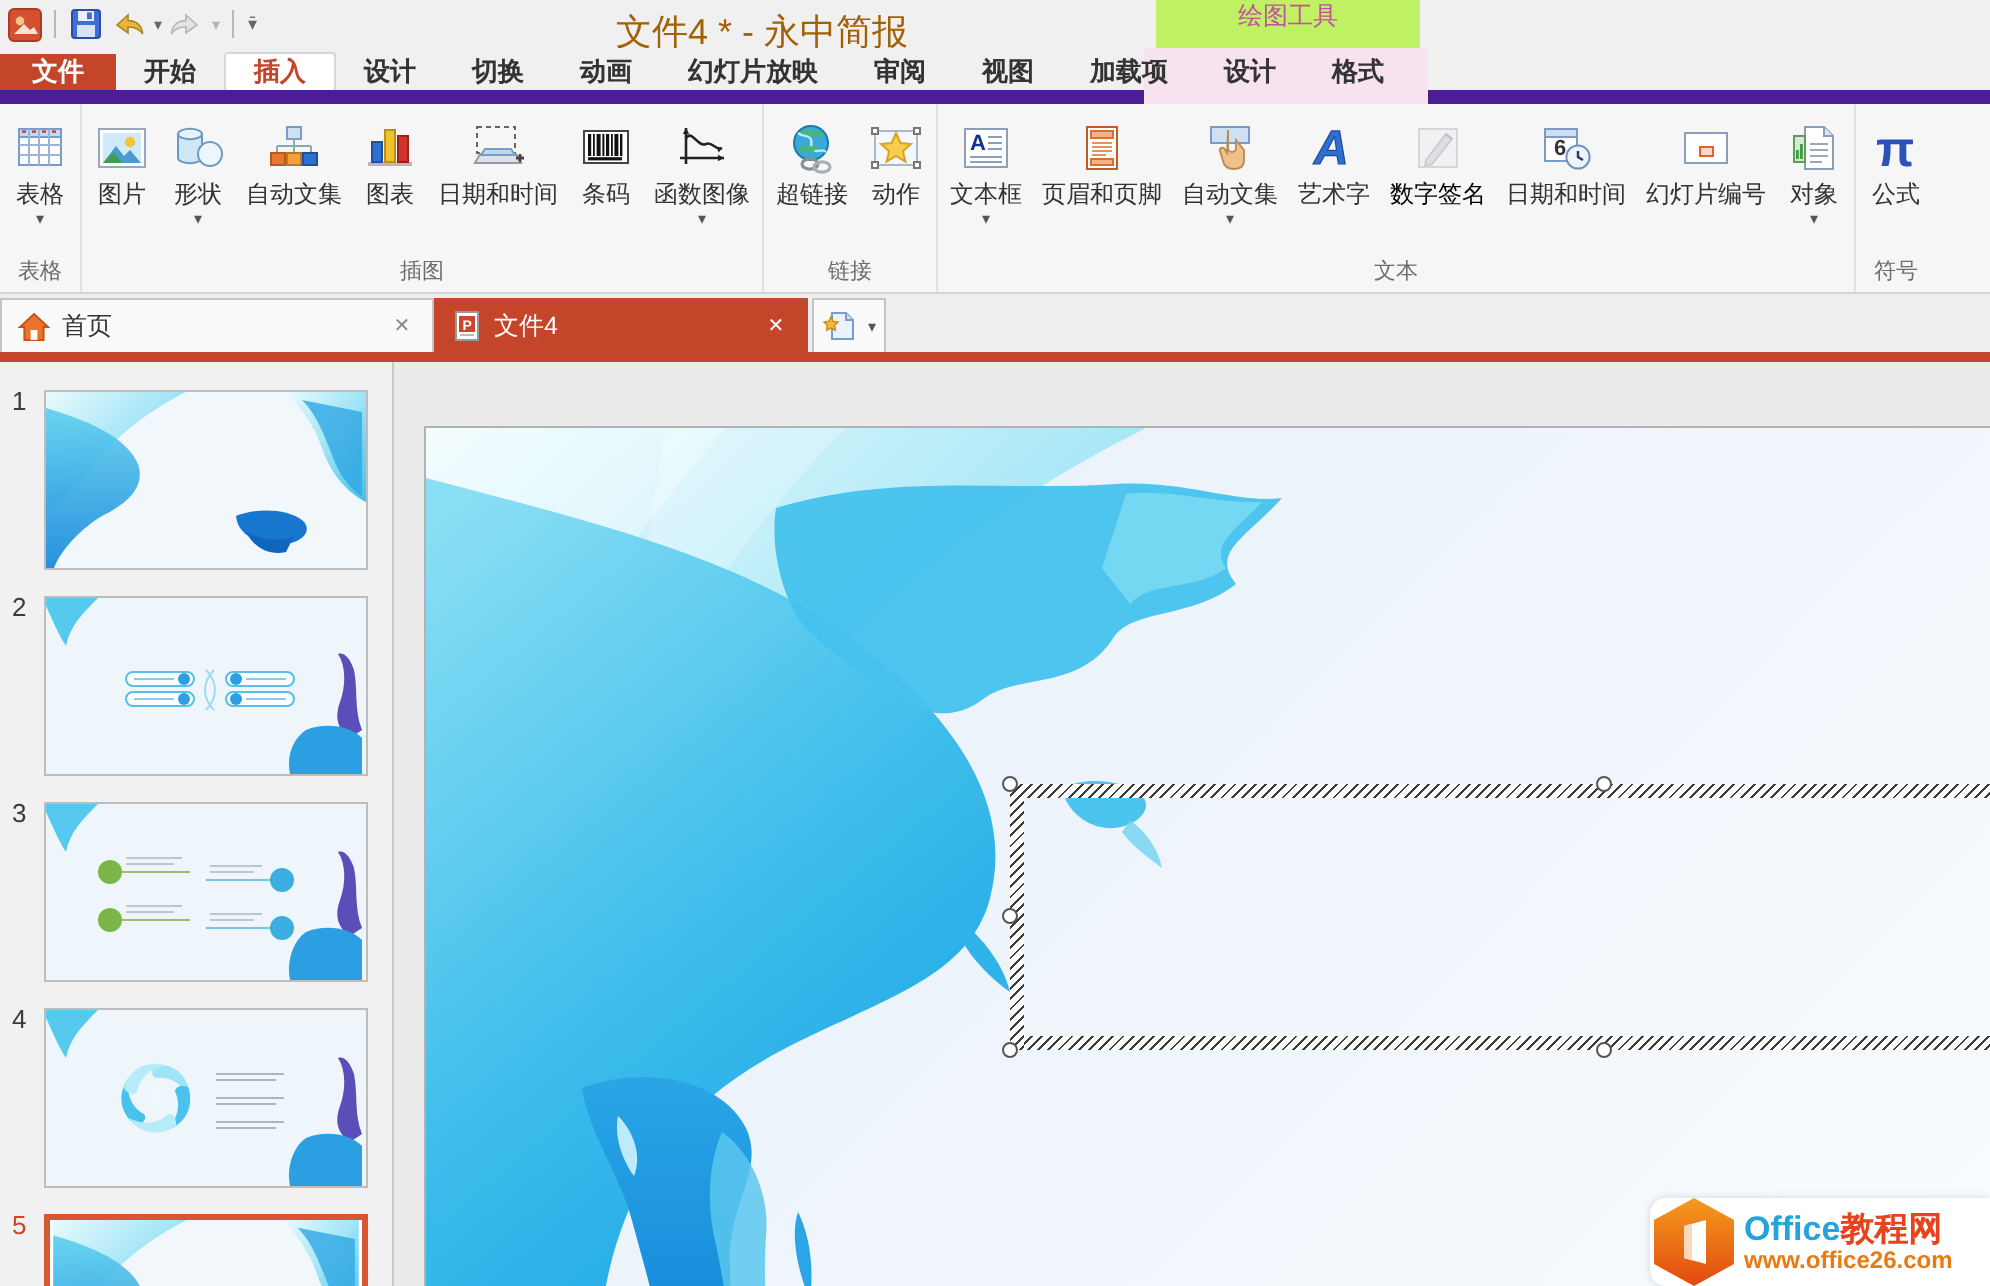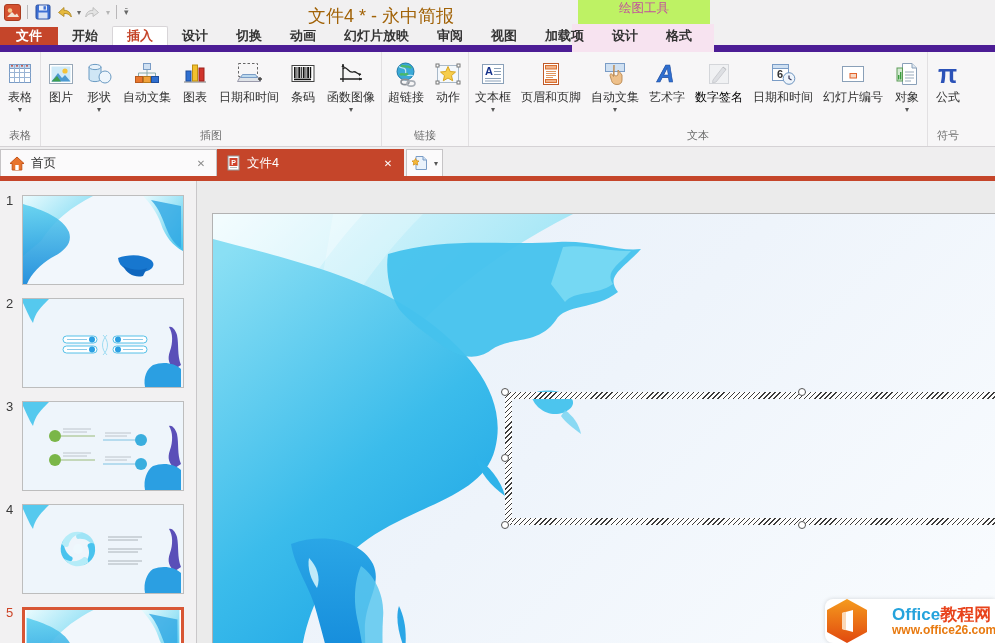--- a/index.html
+++ b/index.html
@@ -74,21 +74,21 @@
 
   
   .textbox { position: absolute; left: 308px; top: 211px; width: 600px; height: 133px; }
   .hatch { position: absolute; background: repeating-linear-gradient(135deg, #3c3c3c 0 1px, #fdfdfd 1px 3.6px); }
   .hatch.top    { left: 0; top: 0; width: 100%; height: 7px; }
   .hatch.bottom { left: 0; bottom: 0; width: 100%; height: 7px; }
   .hatch.left   { left: 0; top: 0; width: 7px; height: 100%; }
   .handle { position: absolute; width: 8px; height: 8px; background: #fff; border: 1px solid #555; border-radius: 50%; }
 
   
-  .watermark { position: absolute; right: 0; bottom: 0; width: 170px; height: 44px; background: #fff; border-radius: 8px 0 0 8px; box-shadow: 0 0 4px rgba(0,0,0,.15); display: flex; align-items: center; z-index: 30; gap: 20px; }
+  .watermark { position: absolute; right: 0; bottom: 0; width: 170px; height: 44px; background: #fff; border-radius: 8px 0 0 8px; box-shadow: 0 0 4px rgba(0,0,0,.15); display: flex; align-items: center; z-index: 30; }
   .wm-hex { width: 40px; height: 44px; margin-left: 2px; background: linear-gradient(180deg,#f59b1e,#e1490f); clip-path: polygon(50% 0, 100% 25%, 100% 75%, 50% 100%, 0 75%, 0 25%); display: flex; align-items: center; justify-content: center; flex: none; }
   .wm-text { margin-left: 5px; line-height: 1.05; white-space: nowrap; }
   .wm-line1 { font-size: 17px; font-weight: bold; }
   .wm-blue { color: #25a3dc; }
   .wm-red { color: #e8431c; }
   .wm-url { font-size: 12px; font-weight: bold; color: #e87a10; }
 
   svg text { font-family: "Liberation Sans", "DejaVu Sans", sans-serif; }
 </style>
 </head>

